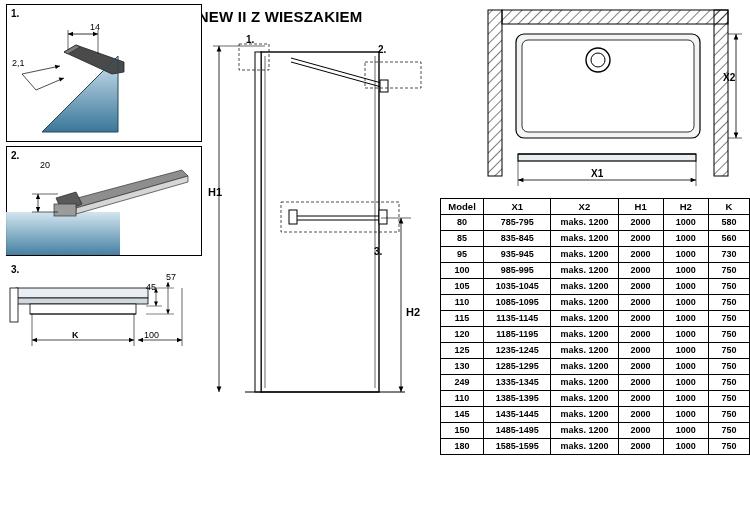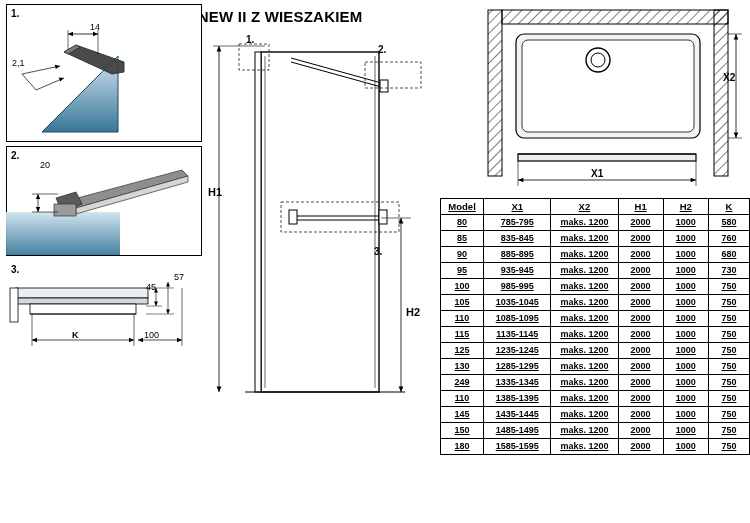--- a/index.html
+++ b/index.html
@@ -17,21 +17,20 @@
   }
   .lbl{font-size:9px;}
   .lbl-b{font-size:9px;font-weight:bold;}
   .num{font-size:10px;font-weight:bold;}
   svg{display:block;}
   
   table.spec{
     border-collapse:collapse;
     font-size:9px;
     width:310px;
-    text-decoration:underline;
   }
   table.spec th, table.spec td{
     border:1px solid #000;
     padding:1px 2px;
     text-align:center;
     line-height:11px;
     height:13px;
   }
   table.spec thead th{
     font-weight:bold;
@@ -149,21 +148,21 @@
     <line x1="162" y1="20" x2="162" y2="52" stroke="#000" stroke-width="0.6"></line>
     <path d="M162,20 l-2,4.6 h4 z" fill="#000"></path>
     <path d="M162,52 l-2,-4.6 h4 z" fill="#000"></path>
     <line x1="140" y1="26" x2="168" y2="26" stroke="#000" stroke-width="0.5"></line>
     <line x1="140" y1="44" x2="156" y2="44" stroke="#000" stroke-width="0.5"></line>
     <line x1="140" y1="52" x2="168" y2="52" stroke="#000" stroke-width="0.5"></line>
   </svg>
 </div>
 <div class="abs num" style="left:11px;top:264px;">3.</div>
 <div class="abs lbl" style="left:146px;top:282px;">45</div>
-<div class="abs lbl" style="left:166px;top:272px;margin-left:8px;">57</div>
+<div class="abs lbl" style="left:166px;top:272px;">57</div>
 <div class="abs lbl-b" style="left:72px;top:330px;">K</div>
 <div class="abs lbl" style="left:144px;top:330px;">100</div>
 
 <div class="abs" style="left:205px;top:22px;">
   <svg width="235" height="400" viewBox="0 0 235 400">
 
     <rect x="56" y="30" width="118" height="340" fill="#ffffff" stroke="#000" stroke-width="1.4"></rect>
     <line x1="60" y1="34" x2="60" y2="366" stroke="#000" stroke-width="0.6"></line>
     <line x1="170" y1="34" x2="170" y2="366" stroke="#000" stroke-width="0.6"></line>
 
@@ -263,29 +262,21 @@
           <td>2000</td>
           <td>1000</td>
           <td>580</td>
         </tr>
         <tr>
           <td class="model">85</td>
           <td>835-845</td>
           <td>maks. 1200</td>
           <td>2000</td>
           <td>1000</td>
-          <td>760</td>
-        </tr>
-        <tr>
-          <td class="model">90</td>
-          <td>885-895</td>
-          <td>maks. 1200</td>
-          <td>2000</td>
-          <td>1000</td>
-          <td>680</td>
+          <td>560</td>
         </tr>
         <tr>
           <td class="model">95</td>
           <td>935-945</td>
           <td>maks. 1200</td>
           <td>2000</td>
           <td>1000</td>
           <td>730</td>
         </tr>
         <tr>
@@ -314,20 +305,28 @@
         </tr>
         <tr>
           <td class="model">115</td>
           <td>1135-1145</td>
           <td>maks. 1200</td>
           <td>2000</td>
           <td>1000</td>
           <td>750</td>
         </tr>
         <tr>
+          <td class="model">120</td>
+          <td>1185-1195</td>
+          <td>maks. 1200</td>
+          <td>2000</td>
+          <td>1000</td>
+          <td>750</td>
+        </tr>
+        <tr>
           <td class="model">125</td>
           <td>1235-1245</td>
           <td>maks. 1200</td>
           <td>2000</td>
           <td>1000</td>
           <td>750</td>
         </tr>
         <tr>
           <td class="model">130</td>
           <td>1285-1295</td>

